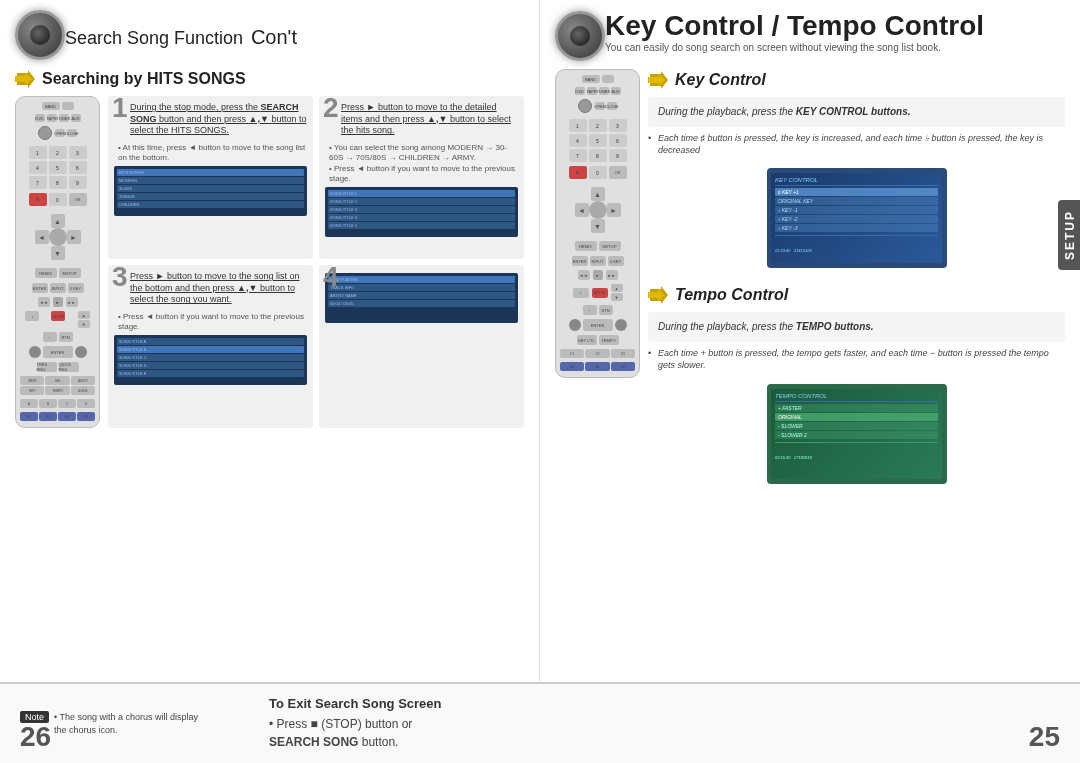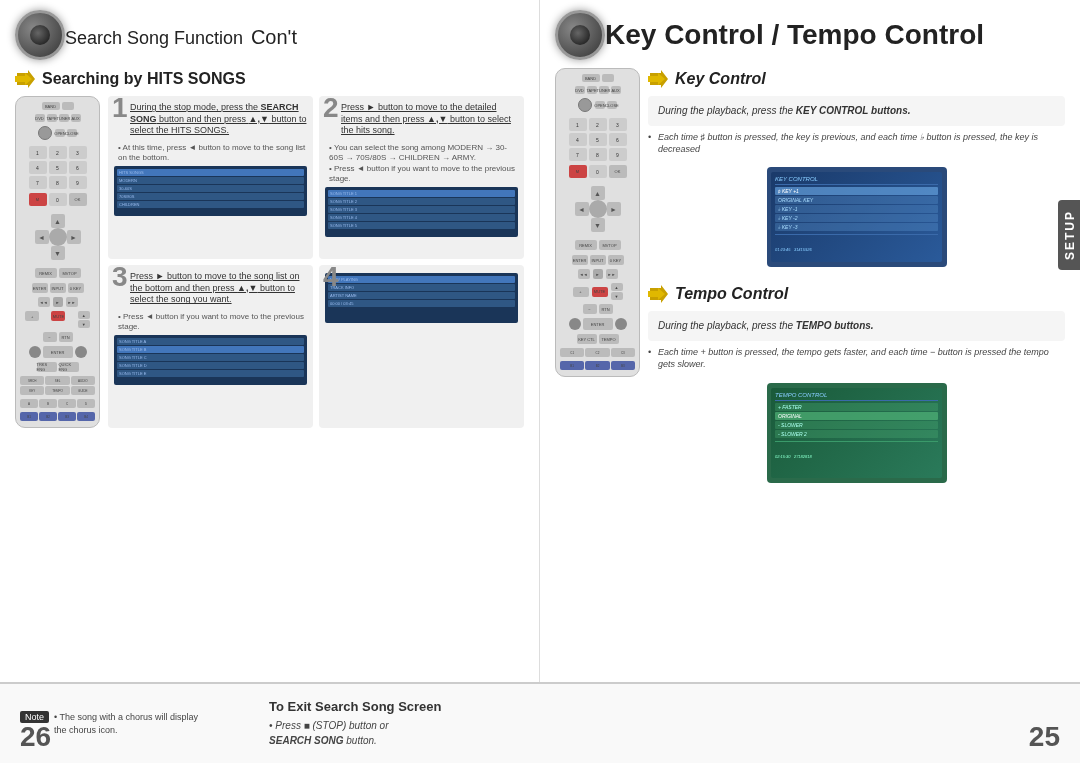--- a/index.html
+++ b/index.html
@@ -272,24 +272,23 @@
     }
 
     .exit-title {
       font-size: 13px;
       font-weight: bold;
       color: #333;
       margin-bottom: 4px;
     }
 
     .exit-text {
-      font-size: 10px;
+      font-size: 12px;
       color: #444;
       line-height: 1.5;
-      font-style: italic;
     }
 
     .exit-text strong {
       font-weight: bold;
     }
 
     
     .page-number-left {
       position: absolute;
       bottom: 10px;
@@ -726,20 +725,21 @@
     <div class="right-panel">
 
       <div class="setup-tab">SETUP</div>
 
       <div class="page-header">
         <div class="speaker-circle">
           <div class="speaker-circle-inner"></div>
         </div>
         <div style="display:flex;flex-direction:column;">
           <span class="page-title-right">Key Control / Tempo Control</span>
+          <span class="subtitle">You can easily do song search on screen without viewing the song list book.</span>
         </div>
       </div>
 
       <div class="right-content-wrap">
 
         <div class="right-remote-col">
           <div class="remote-wrap">
             <div class="remote-top-buttons">
               <div class="rb rb-wide">BAND</div>
               <div class="rb rb-med"></div>
@@ -838,21 +838,21 @@
               </svg>
               <span class="section-title">Key Control</span>
             </div>
 
             <div class="info-box">
               <div class="info-box-text">
                 During the playback, press the <strong>KEY CONTROL buttons.</strong>
               </div>
             </div>
 
-            <div class="bullet-text">Each time ♯ button is pressed, the key is previous, and each time ♭ button is pressed, the key is decreased</div>
+            <div class="bullet-text">Each time ♯ button is pressed, the key is increased, and each time ♭ button is pressed, the key is decreased</div>
 
             <div style="display:flex;justify-content:center;margin:6px 0;">
               <div class="screen-display">
                 <div class="screen-display-inner">
                   <div class="screen-label">KEY CONTROL</div>
                   <div class="screen-rows">
                     <div class="screen-row-item highlighted">
                         <span style="font-size:5px;color:#fff;">♯ KEY +1</span>
                       </div>
                     <div class="screen-row-item">

